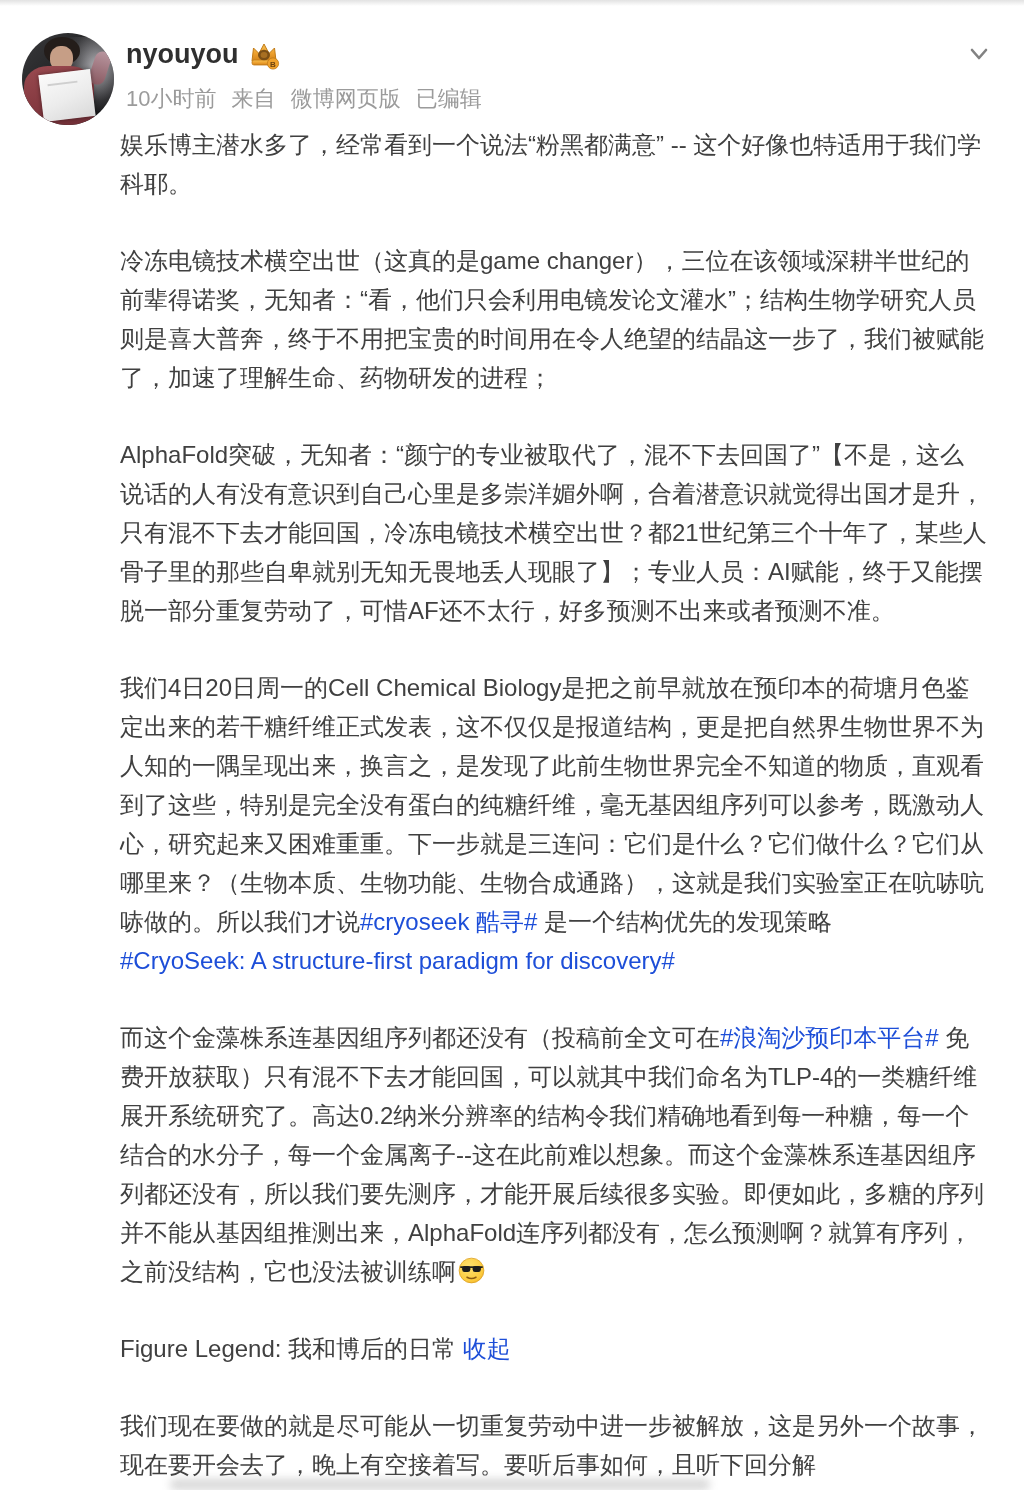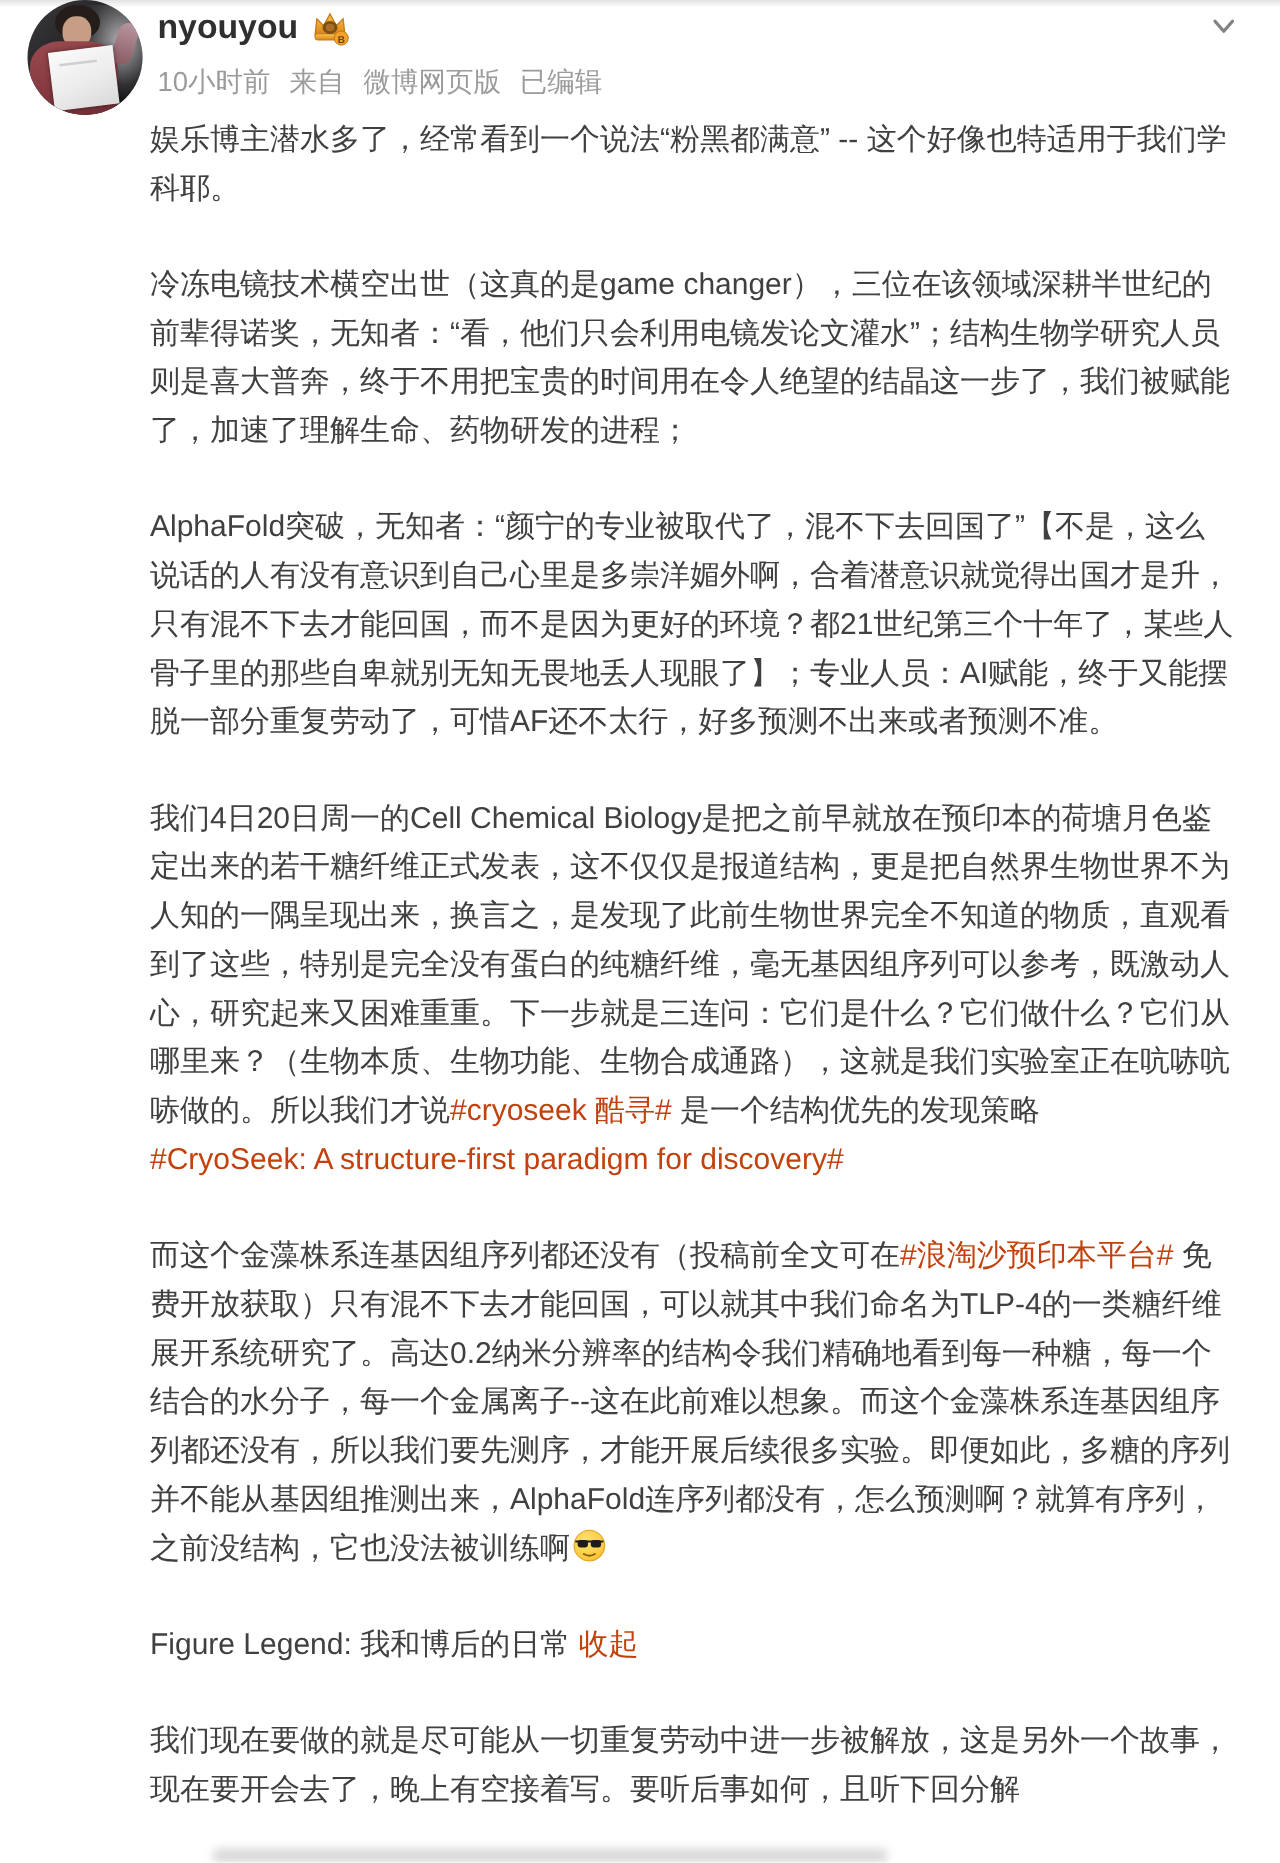--- a/index.html
+++ b/index.html
@@ -4,21 +4,21 @@
 <style>
   * { box-sizing: border-box; }
   html,body { margin:0; padding:0; }
   body {
     width:1024px; height:1490px; overflow:hidden; position:relative;
     background:#ffffff;
     font-family:"Liberation Sans","DejaVu Sans",sans-serif;
   }
   .top-edge { position:absolute; top:0; left:0; right:0; height:6px;
     background:linear-gradient(#e2e2e2, rgba(255,255,255,0)); pointer-events:none; }
-  .post { padding:0 36px 0 22px; position:relative; }
+  .post { padding:33px 36px 0 22px; position:relative; }
   .post-header { display:flex; align-items:flex-start; position:relative; }
   
   .avatar { width:92px; height:92px; border-radius:50%; overflow:hidden; position:relative;
     background:linear-gradient(135deg,#3a3a3c 0%,#232325 45%,#141416 100%); flex:0 0 auto; cursor:pointer; }
   .av-smoke { position:absolute; right:-6px; top:4px; width:58px; height:74px;
     background:radial-gradient(ellipse at 60% 40%, rgba(205,205,210,0.85), rgba(120,120,125,0.25) 55%, transparent 75%); }
   .av-hair { position:absolute; left:22px; top:4px; width:36px; height:28px; border-radius:50%; background:#241d1a; }
   .av-face { position:absolute; left:28px; top:13px; width:23px; height:25px; border-radius:46%; background:#c69e86; }
   .av-shirt { position:absolute; left:2px; top:33px; width:70px; height:60px;
     border-radius:34% 34% 0 0; background:linear-gradient(165deg,#9a4a50 0%,#83383f 60%,#6e2e36 100%); }
@@ -35,21 +35,21 @@
   .username { font-size:27px; font-weight:700; color:#2f2f2f; cursor:pointer; }
   .crown { display:inline-block; width:32px; height:30px; }
   .meta-row { margin-top:14px; font-size:22px; color:#9b9b9b; }
   .meta-row span { margin-right:9px;text-align:center; }
   .chevron { position:absolute; right:-6px; top:6px; width:30px; height:30px; cursor:pointer; }
 
   .post-body { margin-left:98px; width:868px; }
   .post-body p { font-size:24px; line-height:39px; margin:0 0 38px 0; color:#404040;
     word-break:break-word; }
   .post-body p:last-child { margin-bottom:0; }
-  .wb-link { color:#c2410c; text-decoration:none; cursor:pointer; }
+  .wb-link { color:#1d4ed8; text-decoration:none; cursor:pointer; }
   .wb-link.nowrap { display:inline-block; }
   .emoji-cool { display:inline-block; width:27px; height:27px; vertical-align:-4px; margin-left:2px; }
   .emoji-cool svg { display:block; width:100%; height:100%; }
 
   .bottom-smudge { position:absolute; bottom:0px; left:170px; width:540px; height:11px;
     background:#9d9d9d; opacity:.4; filter:blur(4px); border-radius:5px; pointer-events:none; }
 </style>
 </head>
 <body>
 
@@ -102,21 +102,21 @@
     <div class="chevron">
       <svg viewBox="0 0 30 30" width="30" height="30">
         <polyline points="8,11 15,19 22,11" fill="none" stroke="#828282" stroke-width="2.6" stroke-linecap="round" stroke-linejoin="round"></polyline>
       </svg>
     </div>
   </div>
 
   <div class="post-body" id="post-body">
       <p><span>娱乐博主潜水多了，经常看到一个说法“粉黑都满意” -- 这个好像也特适用于我们学科耶。</span></p>
       <p><span>冷冻电镜技术横空出世（这真的是game changer），三位在该领域深耕半世纪的前辈得诺奖，无知者：“看，他们只会利用电镜发论文灌水”；结构生物学研究人员则是喜大普奔，终于不用把宝贵的时间用在令人绝望的结晶这一步了，我们被赋能了，加速了理解生命、药物研发的进程；</span></p>
-      <p><span>AlphaFold突破，无知者：“颜宁的专业被取代了，混不下去回国了”【不是，这么说话的人有没有意识到自己心里是多崇洋媚外啊，合着潜意识就觉得出国才是升，只有混不下去才能回国，而不是因为更好的环境？都21世纪第三个十年了，某些人骨子里的那些自卑就别无知无畏地丢人现眼了】；专业人员：AI赋能，终于又能摆脱一部分重复劳动了，可惜AF还不太行，好多预测不出来或者预测不准。</span></p>
+      <p><span>AlphaFold突破，无知者：“颜宁的专业被取代了，混不下去回国了”【不是，这么说话的人有没有意识到自己心里是多崇洋媚外啊，合着潜意识就觉得出国才是升，只有混不下去才能回国，冷冻电镜技术横空出世？都21世纪第三个十年了，某些人骨子里的那些自卑就别无知无畏地丢人现眼了】；专业人员：AI赋能，终于又能摆脱一部分重复劳动了，可惜AF还不太行，好多预测不出来或者预测不准。</span></p>
       <p><span>我们4日20日周一的Cell Chemical Biology是把之前早就放在预印本的荷塘月色鉴定出来的若干糖纤维正式发表，这不仅仅是报道结构，更是把自然界生物世界不为人知的一隅呈现出来，换言之，是发现了此前生物世界完全不知道的物质，直观看到了这些，特别是完全没有蛋白的纯糖纤维，毫无基因组序列可以参考，既激动人心，研究起来又困难重重。下一步就是三连问：它们是什么？它们做什么？它们从哪里来？（生物本质、生物功能、生物合成通路），这就是我们实验室正在吭哧吭哧做的。所以我们才说</span><a class="wb-link">#cryoseek 酷寻#</a><span> 是一个结构优先的发现策略 </span><a class="wb-link nowrap">#CryoSeek: A structure-first paradigm for discovery#</a></p>
       <p><span>而这个金藻株系连基因组序列都还没有（投稿前全文可在</span><a class="wb-link">#浪淘沙预印本平台#</a><span> 免费开放获取）只有混不下去才能回国，可以就其中我们命名为TLP-4的一类糖纤维展开系统研究了。高达0.2纳米分辨率的结构令我们精确地看到每一种糖，每一个结合的水分子，每一个金属离子--这在此前难以想象。而这个金藻株系连基因组序列都还没有，所以我们要先测序，才能开展后续很多实验。即便如此，多糖的序列并不能从基因组推测出来，AlphaFold连序列都没有，怎么预测啊？就算有序列，之前没结构，它也没法被训练啊</span><span class="emoji-cool"><svg viewBox="0 0 36 36">
             <defs>
               <radialGradient id="face" cx="0.4" cy="0.35" r="0.8">
                 <stop offset="0" stop-color="#ffe170"></stop>
                 <stop offset="0.7" stop-color="#fccb3e"></stop>
                 <stop offset="1" stop-color="#eeab22"></stop>
               </radialGradient>
             </defs>
             <circle cx="18" cy="18" r="16.5" fill="url(#face)" stroke="#d99c1d" stroke-width="1"></circle>

